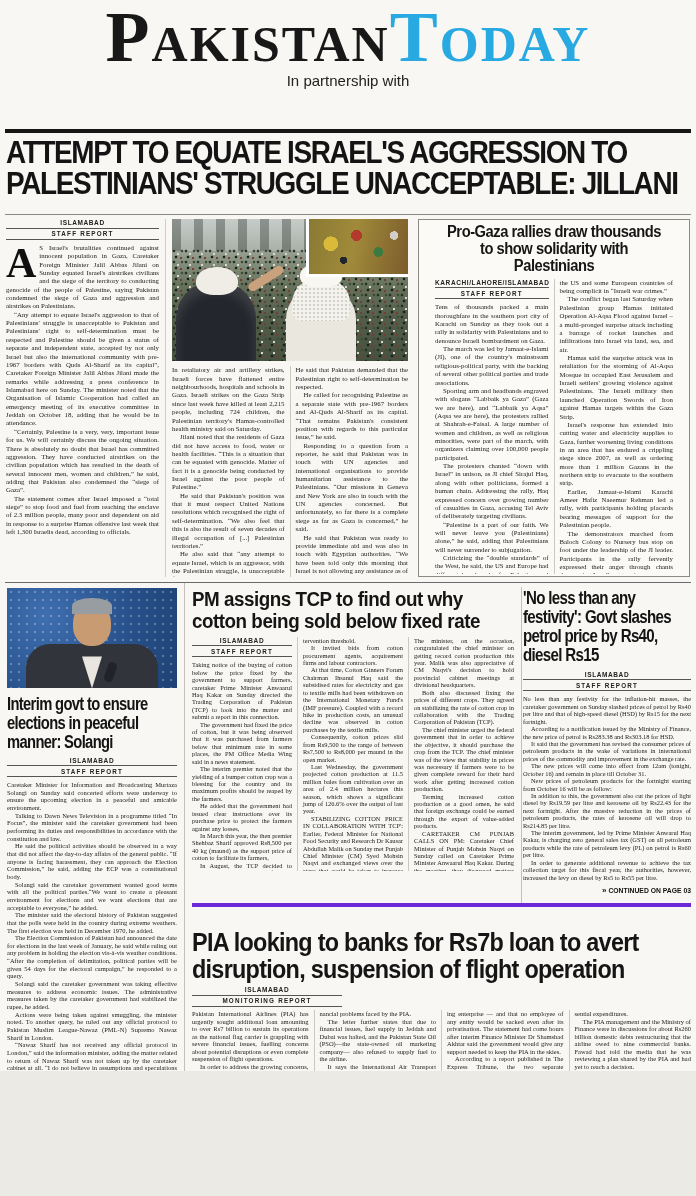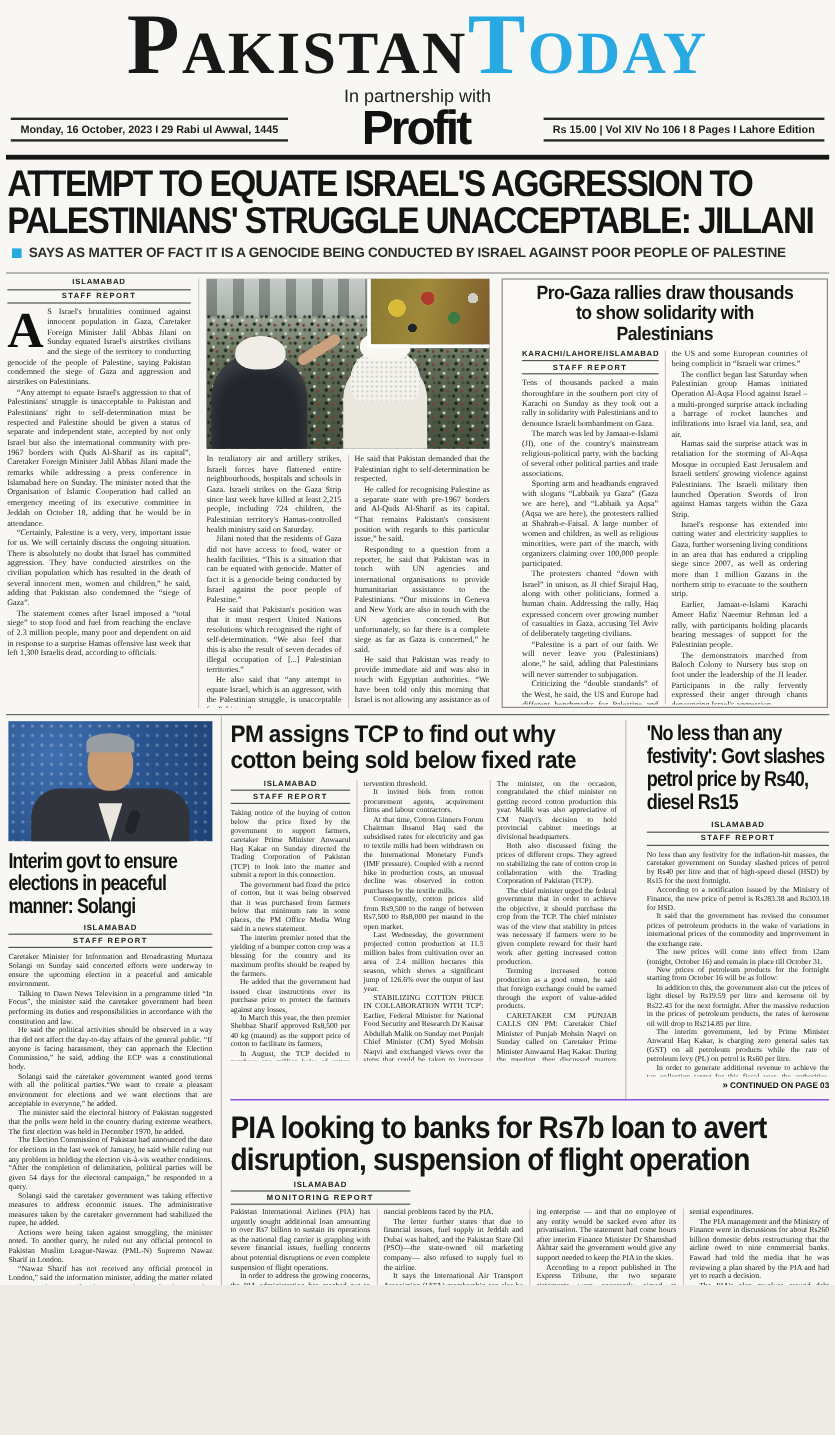--- a/index.html
+++ b/index.html
@@ -72,22 +72,22 @@
       radial-gradient(circle 7px at 86% 30%, #d0cec6 60%, transparent 62%),
       radial-gradient(circle 6px at 35% 75%, #20262b 60%, transparent 62%),
       linear-gradient(100deg, #8a7a33, #a08a3a 45%, #7c5c2c); }
 
   
   .bottom-row { display:flex; border-top:1px solid #6b6b6b; flex:1; overflow:hidden; }
   .left-rail { width:180px; flex:none; padding:5px 7px 0 2px; border-right:1px solid #c4c0b8; overflow:hidden; }
   .right-main { flex:1; min-width:0; padding-left:7px; display:flex; flex-direction:column; overflow:hidden; }
   .mid-row { display:flex; height:320px; flex:none; overflow:hidden; padding-top:4px; }
   .cotton { width:322px; flex:none; overflow:hidden; }
-  .petrol { flex:1; min-width:0; border-left:1px solid #c4c0b8; padding-left:17px; margin-left:7px; overflow:hidden; }
-  .pia { border-top:1px solid #6d28d9; flex:1; overflow:hidden; padding-top:7px; }
+  .petrol { flex:1; min-width:0; border-left:1px solid #c4c0b8; padding-left:1px; margin-left:7px; overflow:hidden; }
+  .pia { border-top:4px solid #6d28d9; flex:1; overflow:hidden; padding-top:20px; }
 
   
   .photo-solangi { position:relative; width:170px; height:100px; overflow:hidden; background:radial-gradient(circle at 22% 28%, #3f6fb0, #28528c 55%, #1e4173); }
   .ps-dots { position:absolute; inset:0; background-image:radial-gradient(circle, rgba(255,255,255,0.28) 1px, transparent 1.6px); background-size:8px 8px; }
   .ps-suit { position:absolute; bottom:-4px; left:50%; transform:translateX(-50%); width:132px; height:48px; background:#31343a; border-radius:24px 24px 0 0; }
   .ps-shirt { position:absolute; bottom:0; left:50%; transform:translateX(-50%); width:20px; height:32px; background:#e8e6df; clip-path:polygon(50% 100%, 0 0, 100% 0); }
   .ps-head { position:absolute; top:14px; left:50%; transform:translateX(-50%); width:38px; height:44px; background:#c89b72; border-radius:48% 48% 44% 44%; }
   .ps-hair { position:absolute; top:10px; left:50%; transform:translateX(-50%); width:40px; height:16px; background:#989da2; border-radius:50% 50% 0 0; }
   .ps-mic { position:absolute; bottom:6px; left:58%; width:9px; height:20px; background:#20242a; border-radius:4px; transform:rotate(18deg); }
   .solangi-headline { font-family:"Liberation Sans",sans-serif; font-weight:900; font-size:18px; line-height:1.04; letter-spacing:-0.8px; transform:scaleX(0.82); transform-origin:0 0; width:122%; color:#141414; margin:7px 0 5px; }
@@ -113,34 +113,25 @@
 </head>
 <body>
 
 <div class="page">
 
   <header class="masthead">
     <div class="nameplate">
       <span class="np-black">Pakistan</span><span class="np-blue">Today</span>
     </div>
     <div class="partnership">In partnership with</div>
-    <div class="mast-row">
-      <div class="date-box">Monday, 16 October, 2023 I 29 Rabi ul Awwal, 1445</div>
-      <div class="profit">Profit</div>
-      <div class="date-box">Rs 15.00 | Vol XIV No 106 I 8 Pages I Lahore Edition</div>
-    </div>
   </header>
 
   <section class="lead-head">
     <h1 class="lead-headline">ATTEMPT TO EQUATE ISRAEL'S AGGRESSION TO PALESTINIANS' STRUGGLE UNACCEPTABLE: JILLANI</h1>
     <div class="bullets">
-      <div class="bullet">
-        <span class="sq"></span>
-        <span>SAYS AS MATTER OF FACT IT IS A GENOCIDE BEING CONDUCTED BY ISRAEL AGAINST POOR PEOPLE OF PALESTINE</span>
-      </div>
     </div>
   </section>
 
   <section class="main-row">
     <div class="col-a">
       <div class="dateline">
         <span class="city">ISLAMABAD</span>
         <span class="byline">STAFF REPORT</span>
       </div>
       <div class="body-text">

